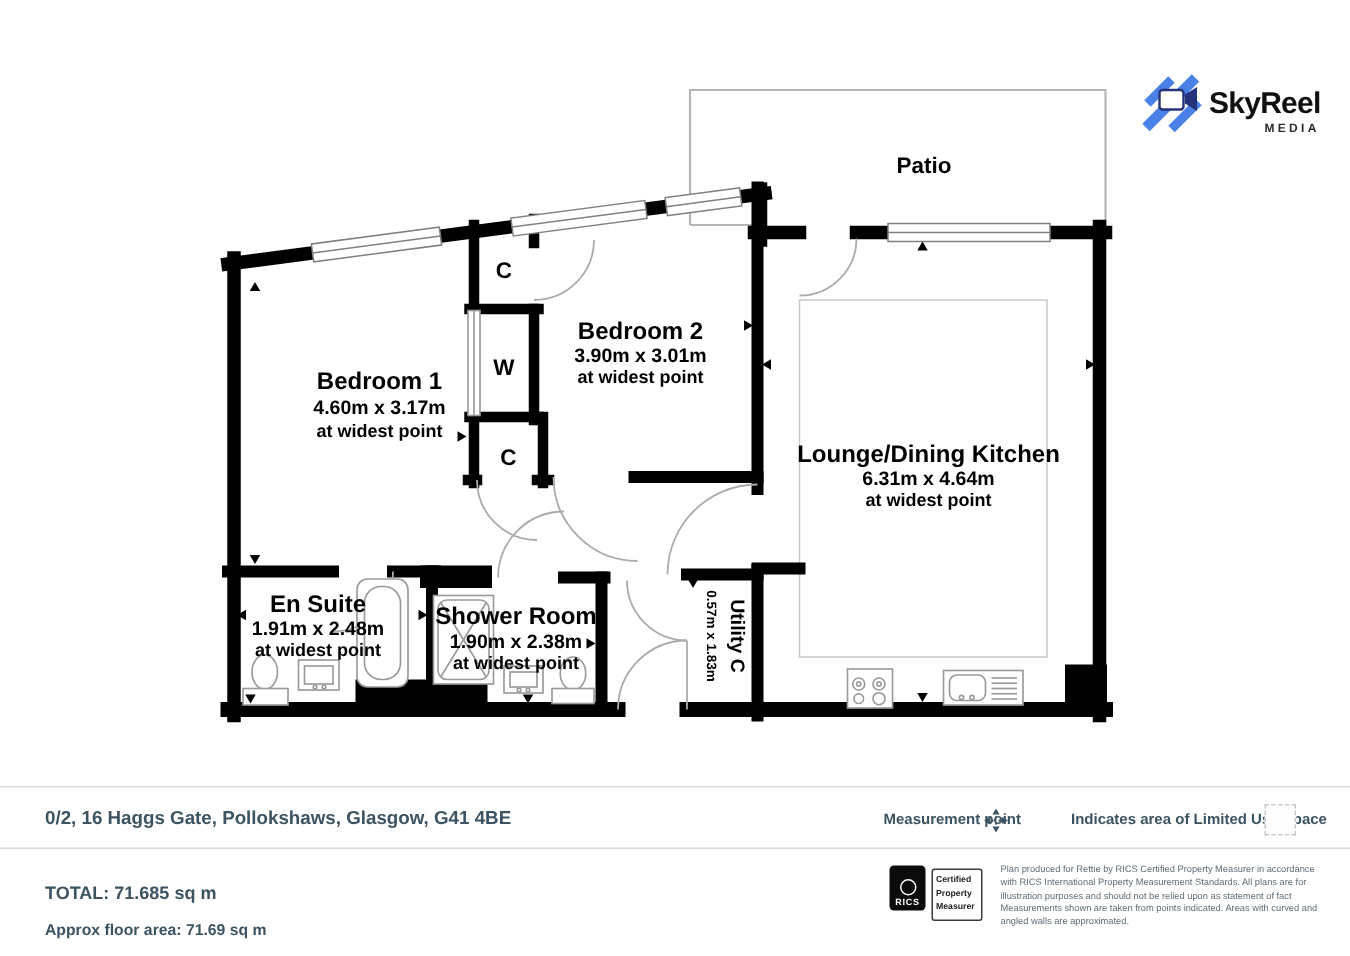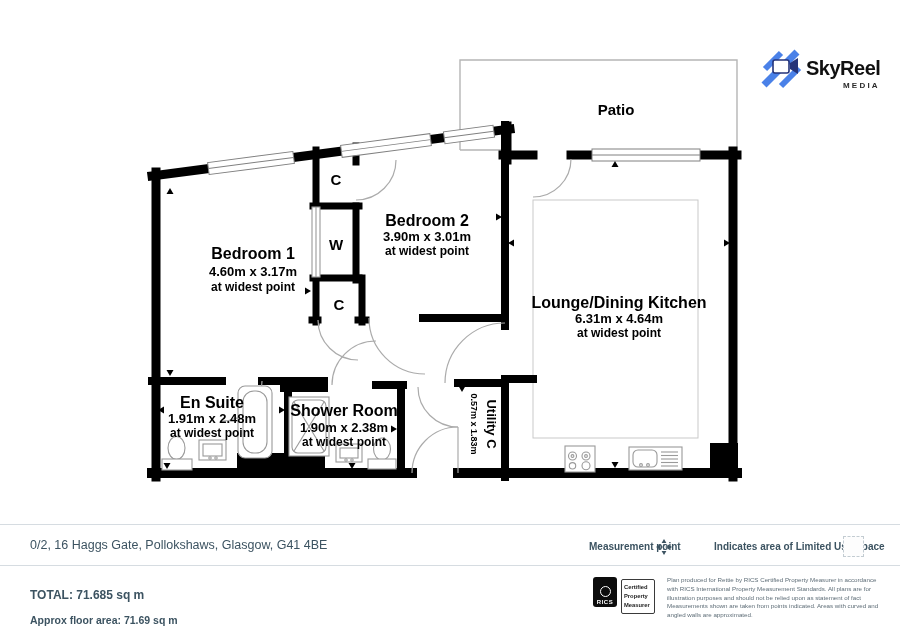--- a/index.html
+++ b/index.html
@@ -23,21 +23,21 @@
   .room-dims{font:700 13px "Liberation Sans",sans-serif;fill:#000;}
   .room-note{font:600 12px "Liberation Sans",sans-serif;fill:#000;}
   .closet-label{font:700 15px "Liberation Sans",sans-serif;fill:#000;}
   .patio-label{font:600 15px "Liberation Sans",sans-serif;fill:#000;}
   .ut-name{font:700 13px "Liberation Sans",sans-serif;fill:#000;}
   .ut-dims{font:700 9px "Liberation Sans",sans-serif;fill:#000;}
   .brand-text{font:800 20px "Liberation Sans",sans-serif;fill:#101010;letter-spacing:-0.5px;}
   .brand-sub{font:600 8px "Liberation Sans",sans-serif;fill:#2b2b2b;letter-spacing:2.2px;}
 
   .footer-line{position:absolute;left:0;width:900px;height:1px;background:#d6dce1;}
-  .address{position:absolute;left:30px;top:538px;font-size:12.5px;font-weight:400;color:#3c5361;}
+  .address{position:absolute;left:30px;top:538px;font-size:12.5px;font-weight:700;color:#3c5361;}
   .legend-label{position:absolute;top:541px;font-size:10px;font-weight:600;color:#3c5361;}
   .swatch{position:absolute;left:843px;top:536px;width:19px;height:19px;border:1px dashed #c3ccd2;background:#fdfdfd;}
   .approx{position:absolute;left:30px;top:574px;font-size:10.5px;font-weight:600;color:#3c5361;margin-top:40px;}
   .total{position:absolute;left:30px;top:588px;font-size:12px;font-weight:800;color:#3c5361;}
   .rics-box{position:absolute;left:593px;top:577px;width:24px;height:30px;background:#0c0c0c;border-radius:3px;
     display:flex;flex-direction:column;align-items:center;justify-content:flex-end;padding-bottom:2px;box-sizing:border-box;}
   .rics-emblem{width:9px;height:9px;border:1.2px solid #fff;border-radius:50%;margin-bottom:2px;}
   .rics-word{color:#fff;font-size:6px;font-weight:800;letter-spacing:0.5px;}
   .cert-box{position:absolute;left:621px;top:579px;width:34px;box-sizing:border-box;border:1px solid #3a3a3a;border-radius:2px;
     padding:3px 2px;font-size:5.8px;line-height:1.55;font-weight:700;color:#222;}

